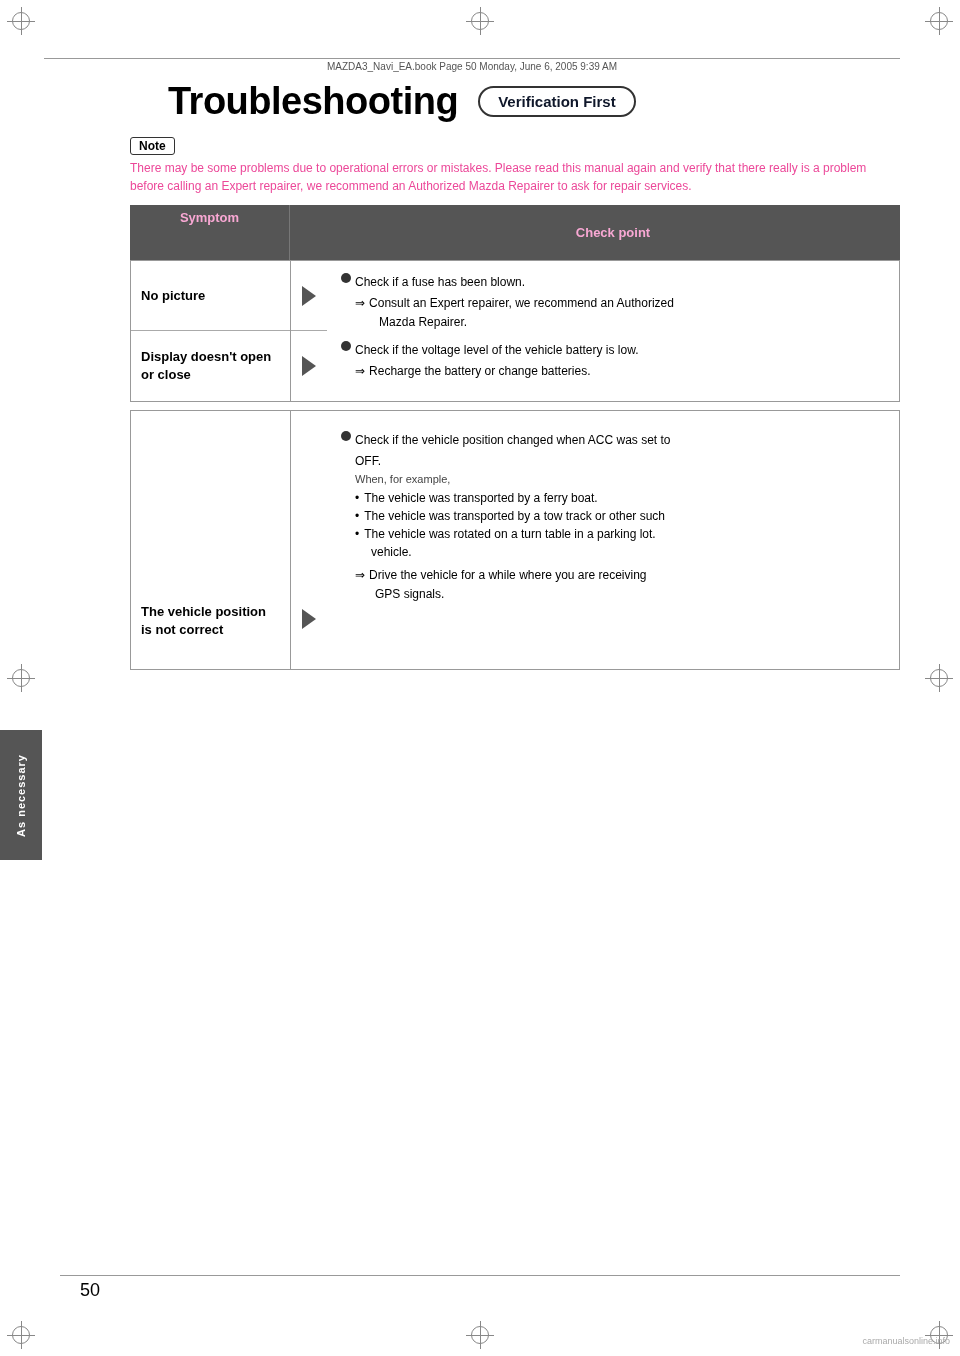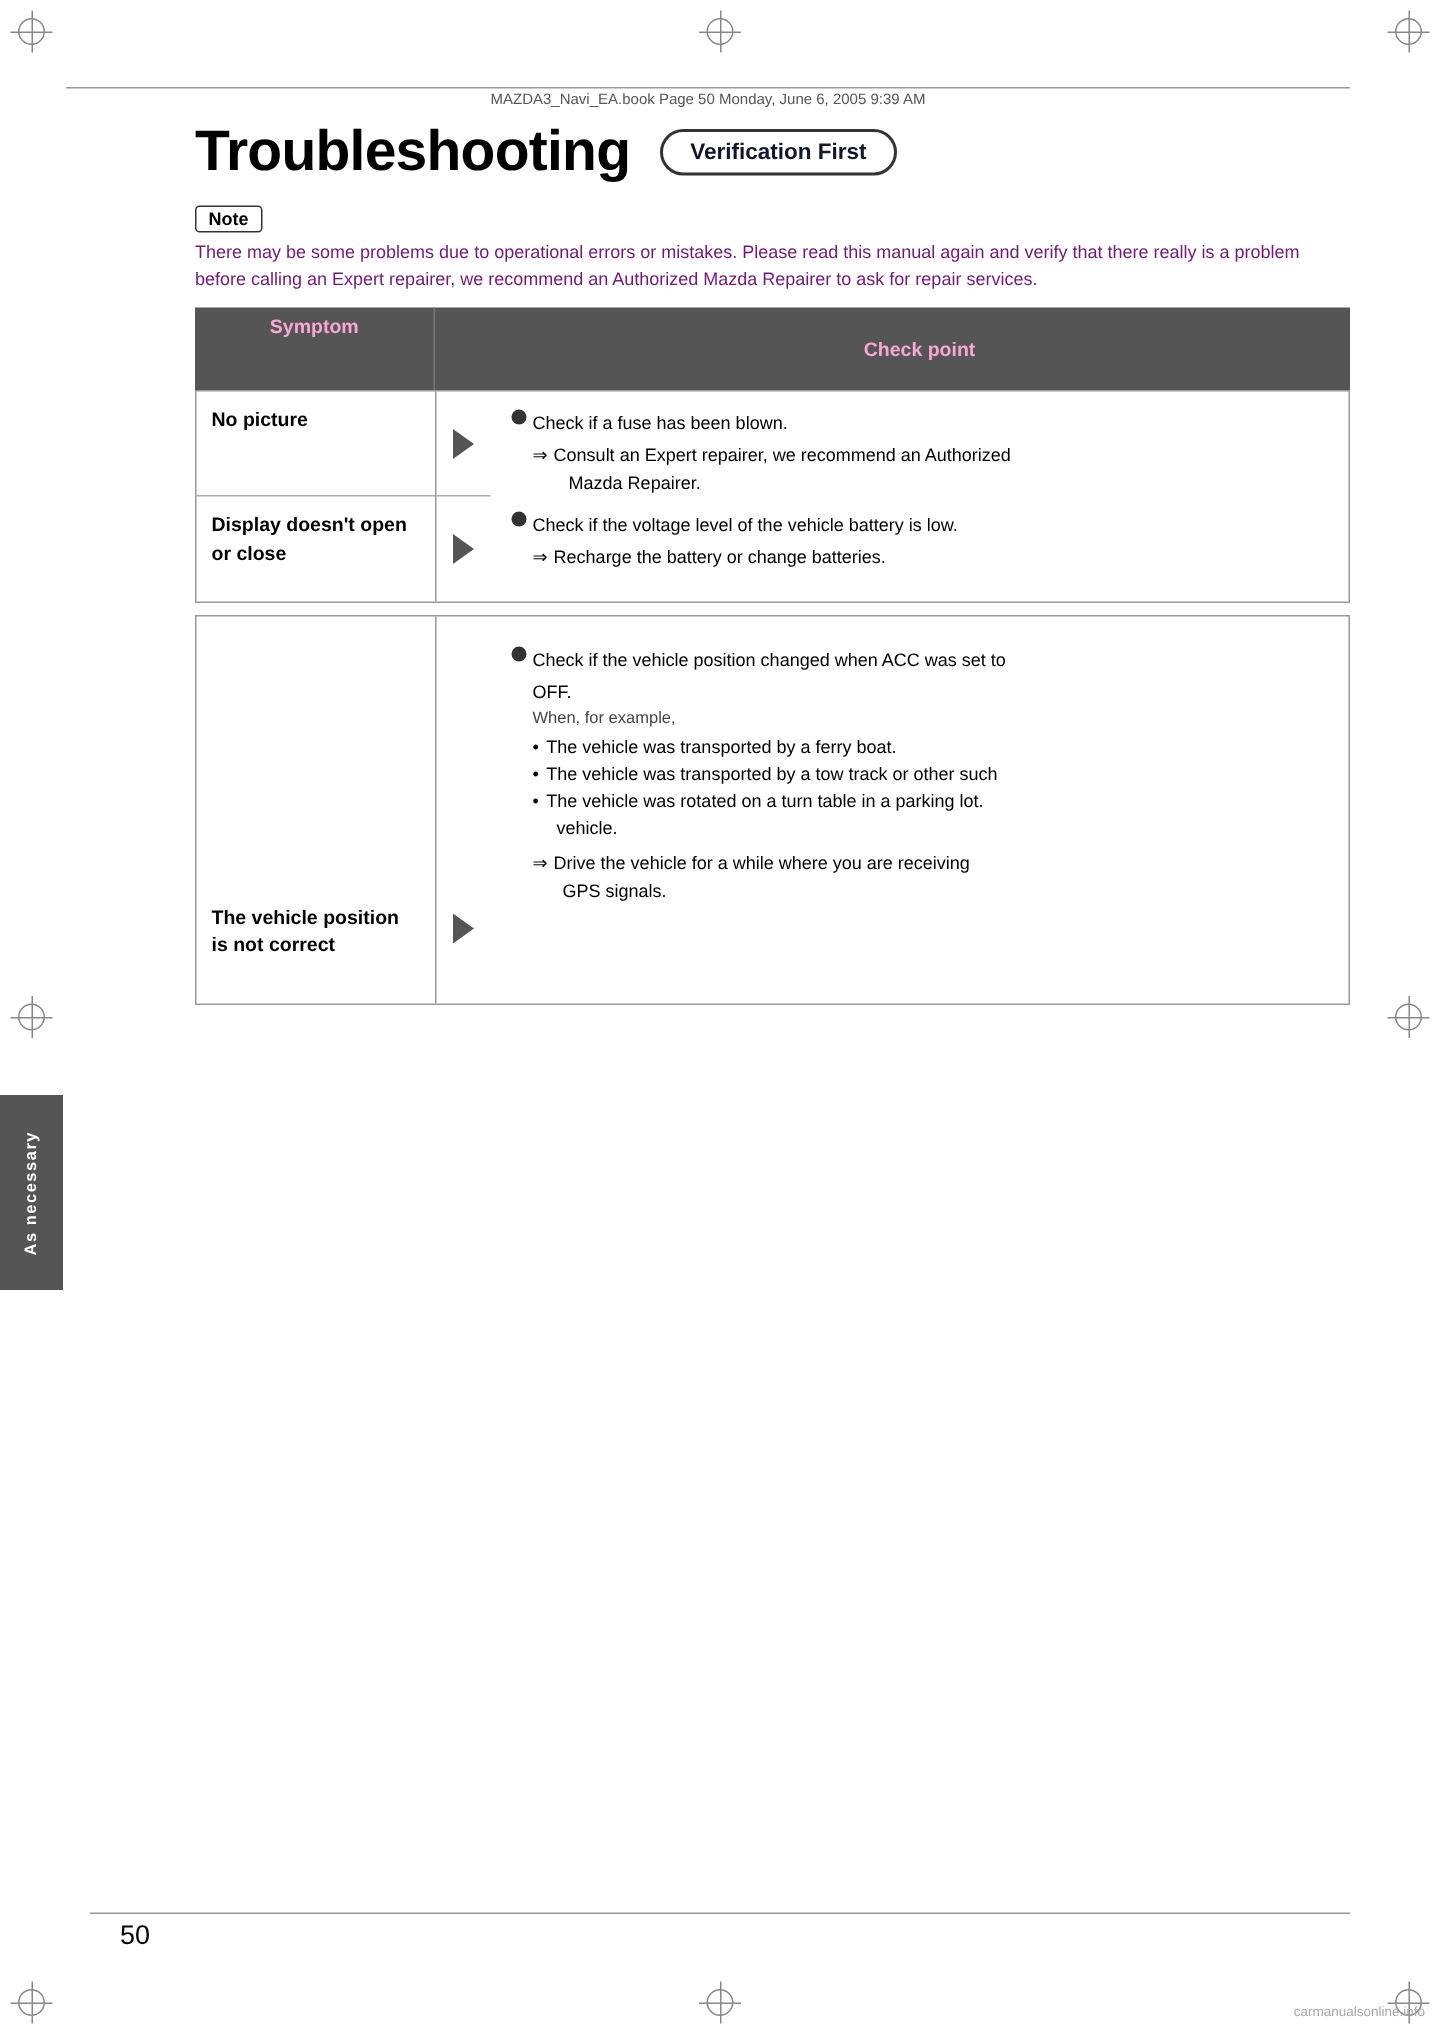--- a/index.html
+++ b/index.html
@@ -72,20 +72,21 @@
       display: flex;
       align-items: center;
       gap: 20px;
       margin-bottom: 14px;
     }
     .page-title {
       font-size: 38px;
       font-weight: bold;
       color: #000;
       letter-spacing: -0.5px;
+      margin-left: 38px;
     }
     .verification-badge {
       border: 2px solid #333;
       border-radius: 20px;
       padding: 5px 18px;
       font-size: 15px;
       font-weight: bold;
       color: #0f172a;
       white-space: nowrap;
     }
@@ -99,21 +100,21 @@
       border: 1.5px solid #333;
       border-radius: 3px;
       padding: 1px 8px;
       font-size: 12px;
       font-weight: bold;
       margin-bottom: 4px;
     }
     .note-text {
       font-size: 12px;
       line-height: 1.5;
-      color: #701a75;
+      color: #ec4899;
     }
 
     
     .table-header {
       display: flex;
       background: #555;
       color: #f9a8d4;
       font-weight: bold;
       font-size: 13px;
     }
@@ -150,21 +151,21 @@
       flex-direction: column;
       border-right: 1.5px solid #999;
     }
     .symptom-item {
       padding: 10px 10px;
       font-weight: bold;
       font-size: 13px;
       line-height: 1.4;
       flex: 1;
       display: flex;
-      align-items: flex-start;
+      align-items: center;
     }
     .symptom-item-border {
       border-bottom: 1px solid #aaa;
     }
 
     
     .arrow-cell {
       width: 36px;
       min-width: 36px;
       display: flex;

